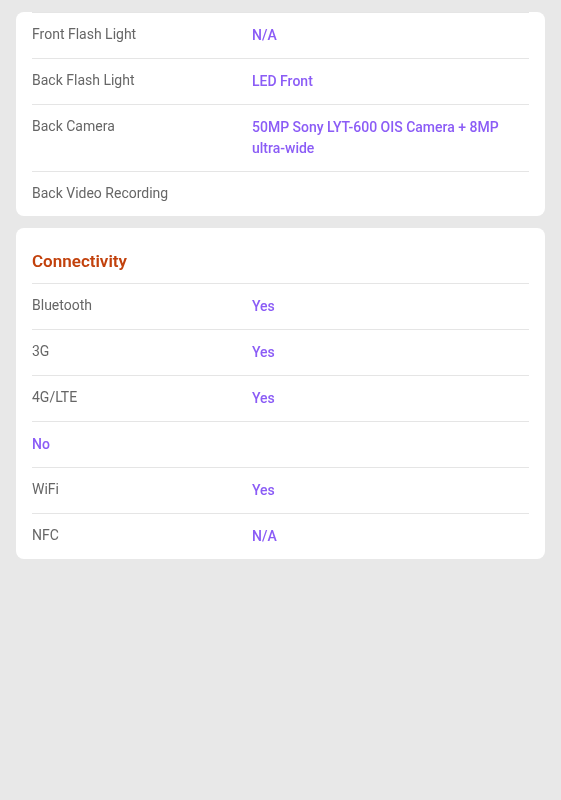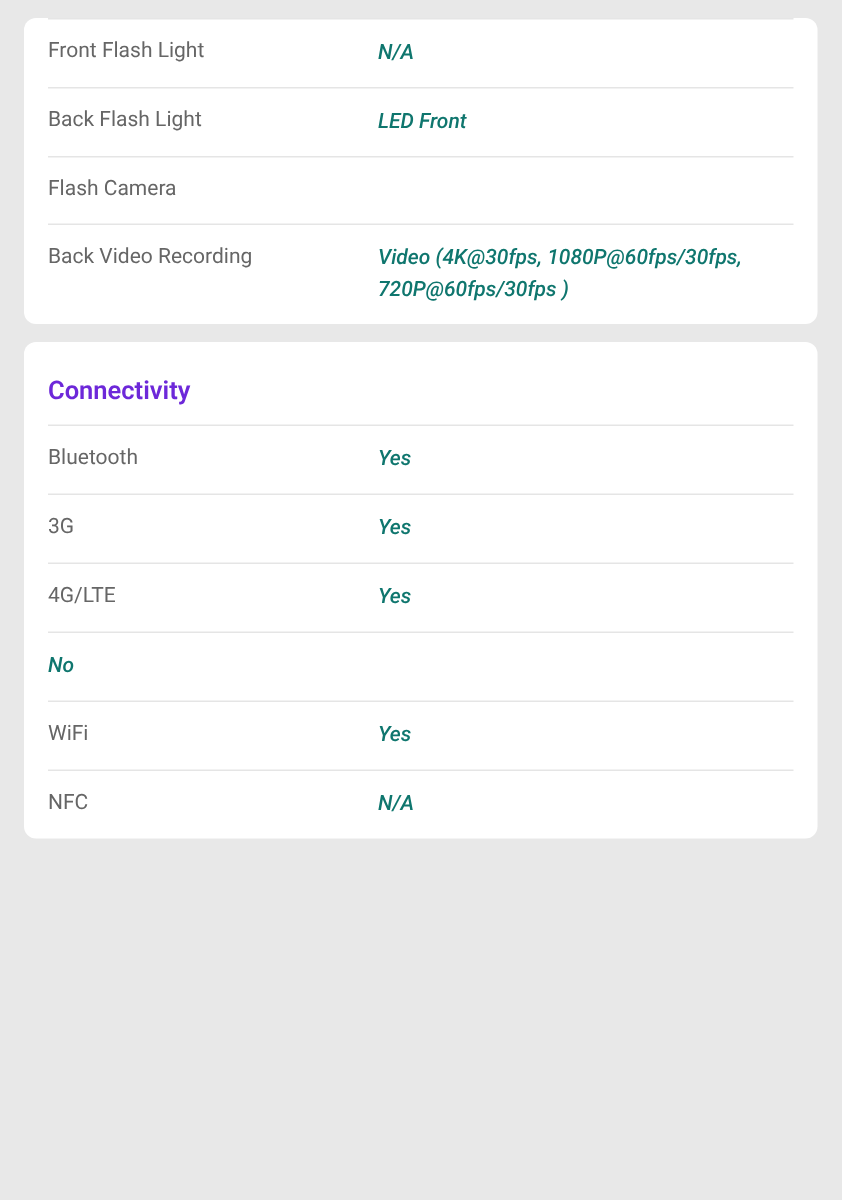--- a/index.html
+++ b/index.html
@@ -21,68 +21,67 @@
       background: #fff;
       border-radius: 8px;
       margin: 12px 16px;
       padding: 0 16px;
       overflow: hidden;
     }
 
     .section-title {
       font-size: 17px;
       font-weight: 600;
-      color: #6d28d9;
+      color: #c2410c;
       padding: 23px 0 12px 0;
     }
 
     .spec-row {
       display: flex;
       align-items: flex-start;
       padding: 12px 0;
       border-top: 1px solid #e5e5e5;
     }
 
     .spec-label {
       flex: 0 0 220px;
       color: #666;
       font-size: 14px;
       line-height: 1.4;
       padding-right: 12px;
     }
 
     .spec-value {
       flex: 1;
-      color: #0f766e;
+      color: #8b5cf6;
       font-size: 14px;
       font-weight: 500;
       line-height: 1.5;
-      font-style: italic;
     }
   </style>
 </head>
 <body>
 
 <div class="section-card">
 
   <div id="camera-rows">
       <div class="spec-row">
       <span class="spec-label">Front Flash Light</span>
       <span class="spec-value">N/A</span>
     </div>
       <div class="spec-row">
       <span class="spec-label">Back Flash Light</span>
       <span class="spec-value">LED Front</span>
     </div>
       <div class="spec-row">
-      <span class="spec-label">Flash Camera</span>
+      <span class="spec-label">Back Camera</span>
+      <span class="spec-value">50MP Sony LYT-600 OIS Camera + 8MP ultra-wide</span>
     </div>
       <div class="spec-row">
       <span class="spec-label">Back Video Recording</span>
-      <span class="spec-value">Video (4K@30fps, 1080P@60fps/30fps, 720P@60fps/30fps )</span>
     </div>
     </div>
 </div>
 
 <div class="section-card">
   <div class="section-title">Connectivity</div>
   <div id="connectivity-rows">
       <div class="spec-row">
       <span class="spec-label">Bluetooth</span>
       <span class="spec-value">Yes</span>

